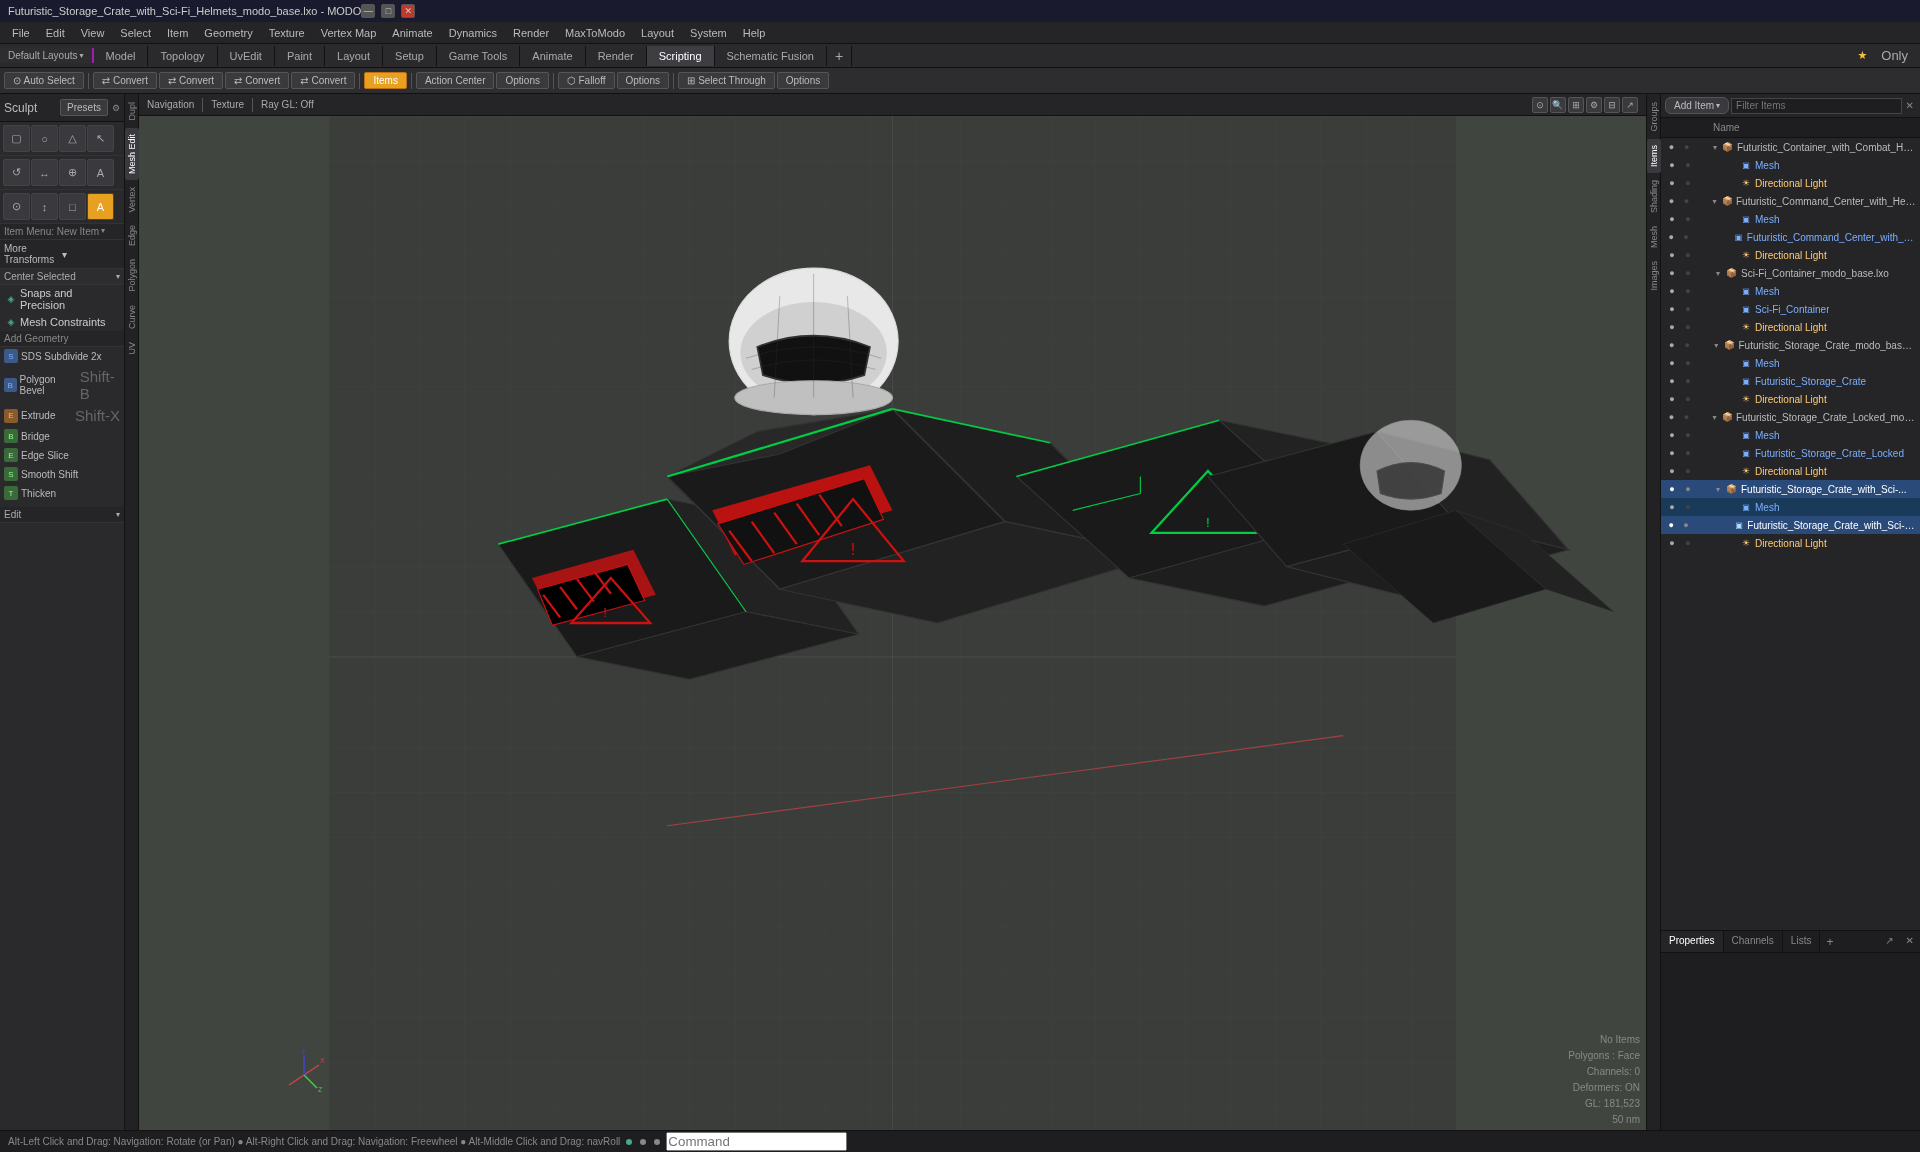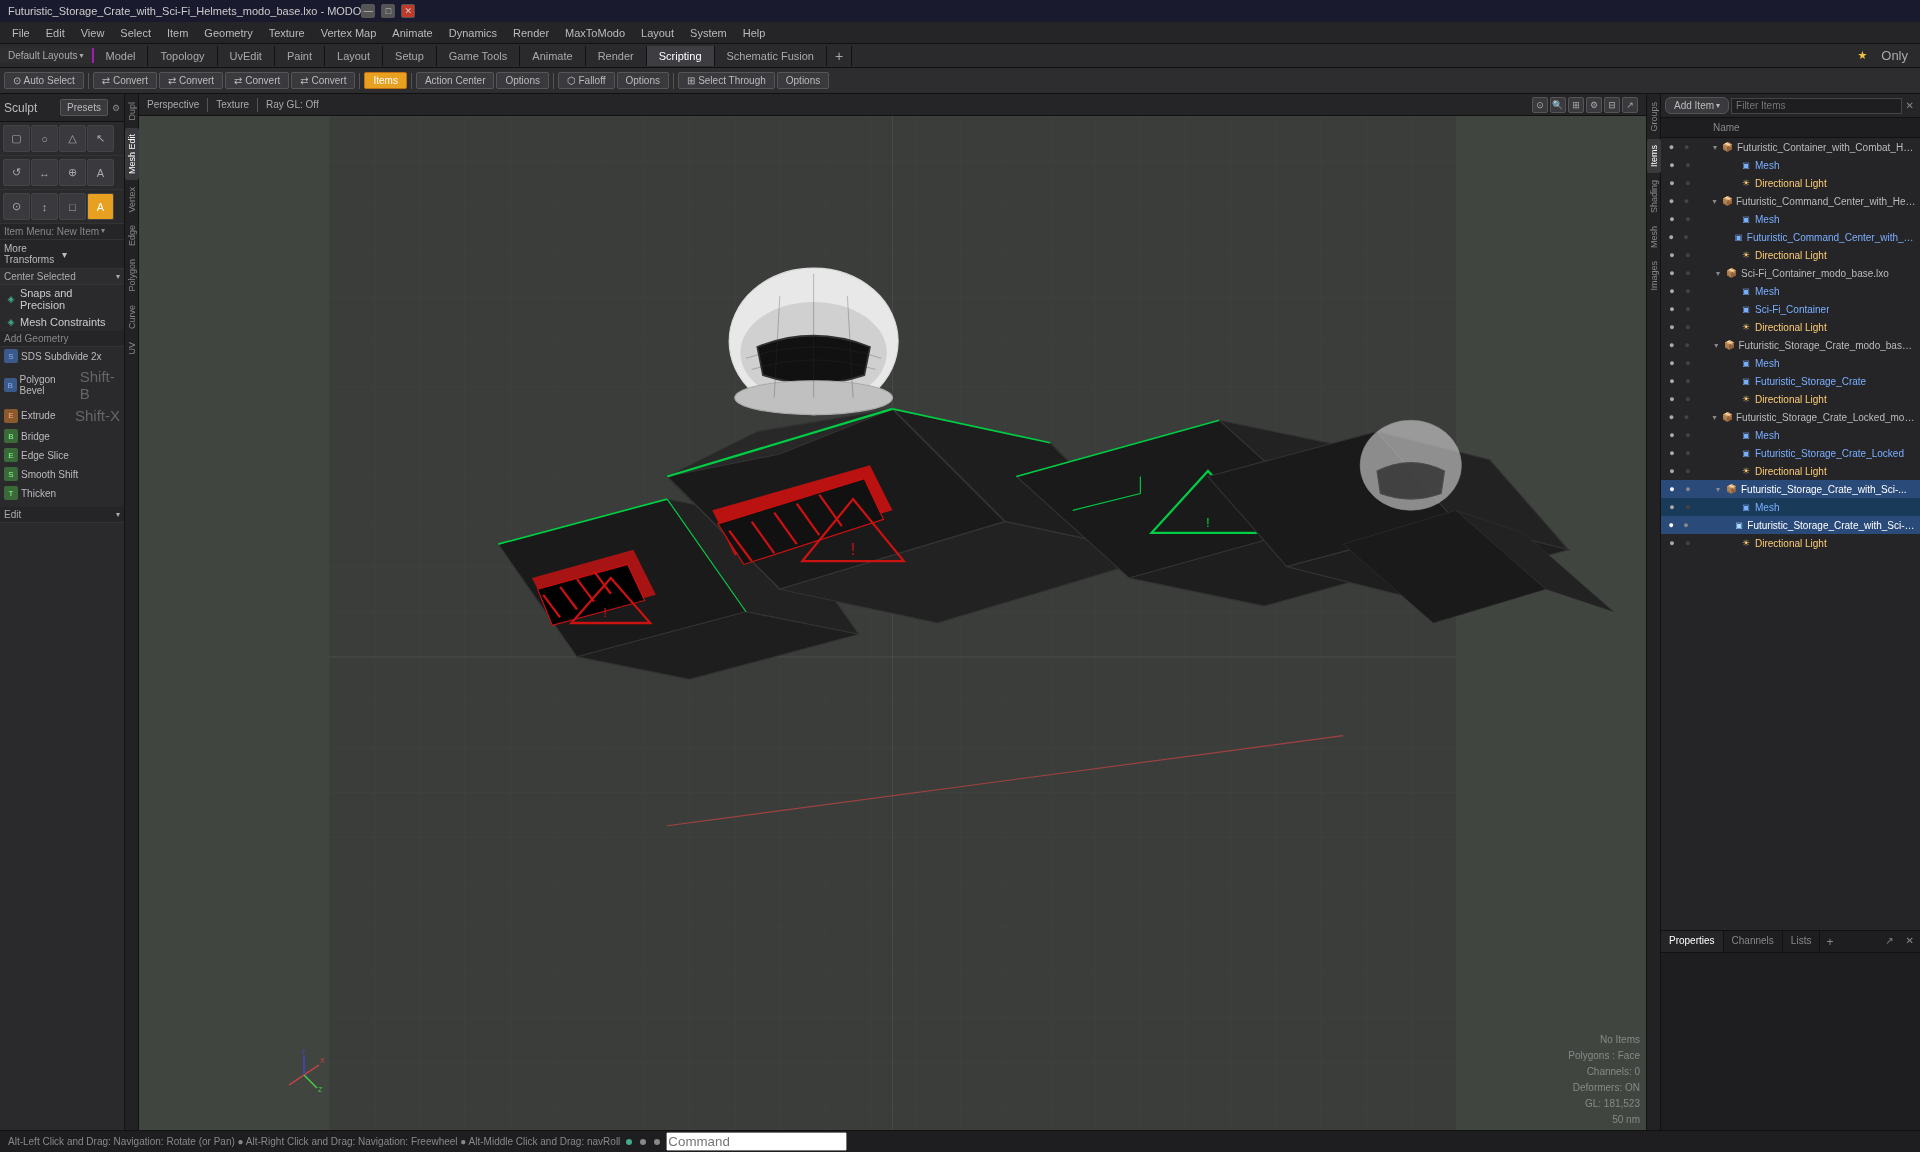--- a/index.html
+++ b/index.html
@@ -300,21 +300,21 @@
     <div class="vtab-item">Vertex</div>
     <div class="vtab-item">Edge</div>
     <div class="vtab-item">Polygon</div>
     <div class="vtab-item">Curve</div>
     <div class="vtab-item">UV</div>
   </div>
 
   <div id="viewport">
 
     <div id="viewport-header">
-      <span class="vp-label">Perspective</span>
+      <span class="vp-label">Navigation</span>
       <div class="vp-sep"></div>
       <span class="vp-label">Texture</span>
       <div class="vp-sep"></div>
       <span class="vp-label">Ray GL: Off</span>
       <div style="flex:1;"></div>
 
       <div style="display:flex; gap:2px;">
         <div class="vp-icon">⊙</div>
         <div class="vp-icon">🔍</div>
         <div class="vp-icon">⊞</div>

